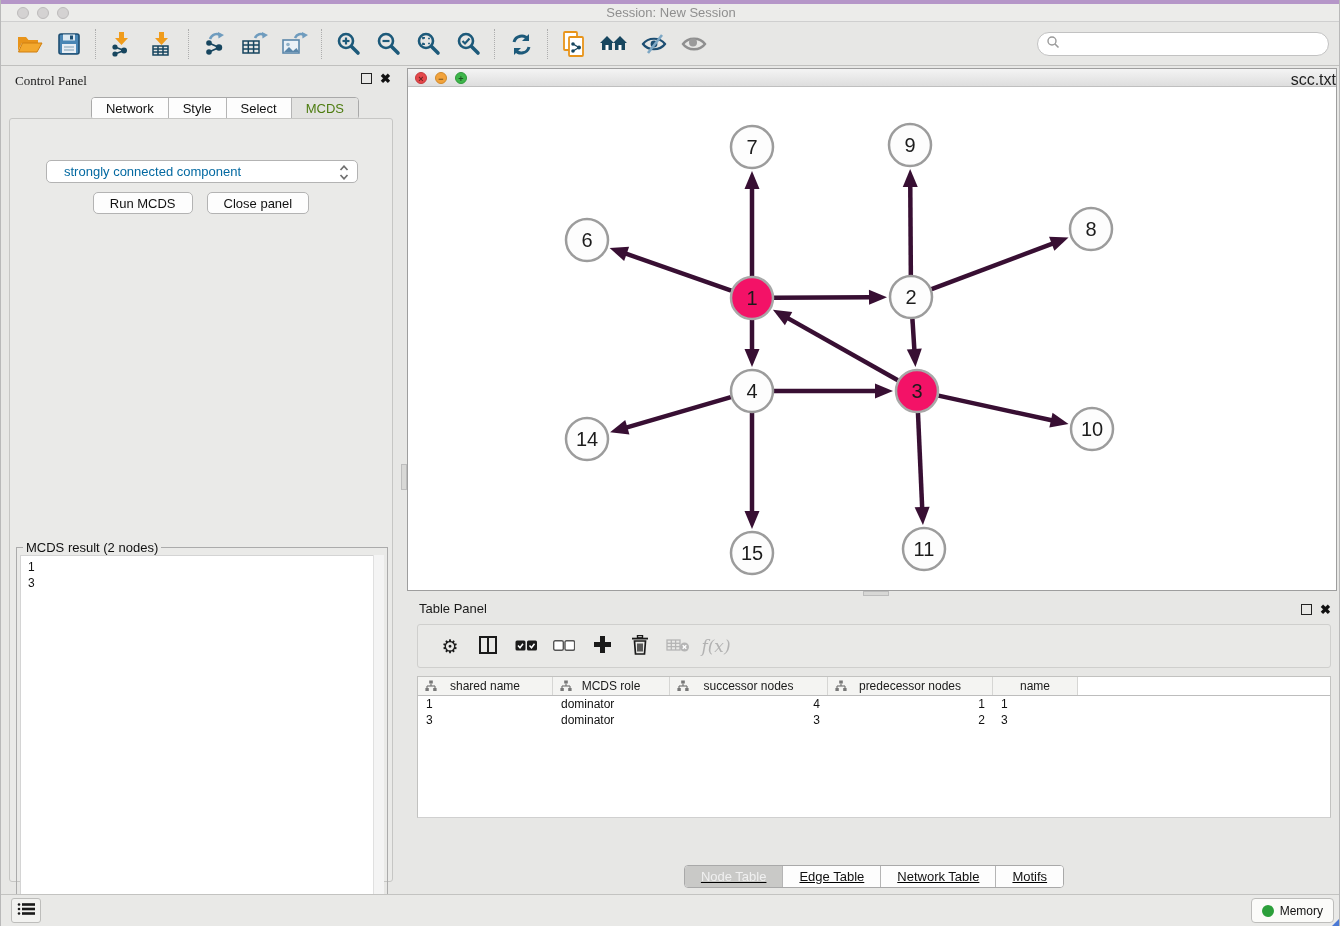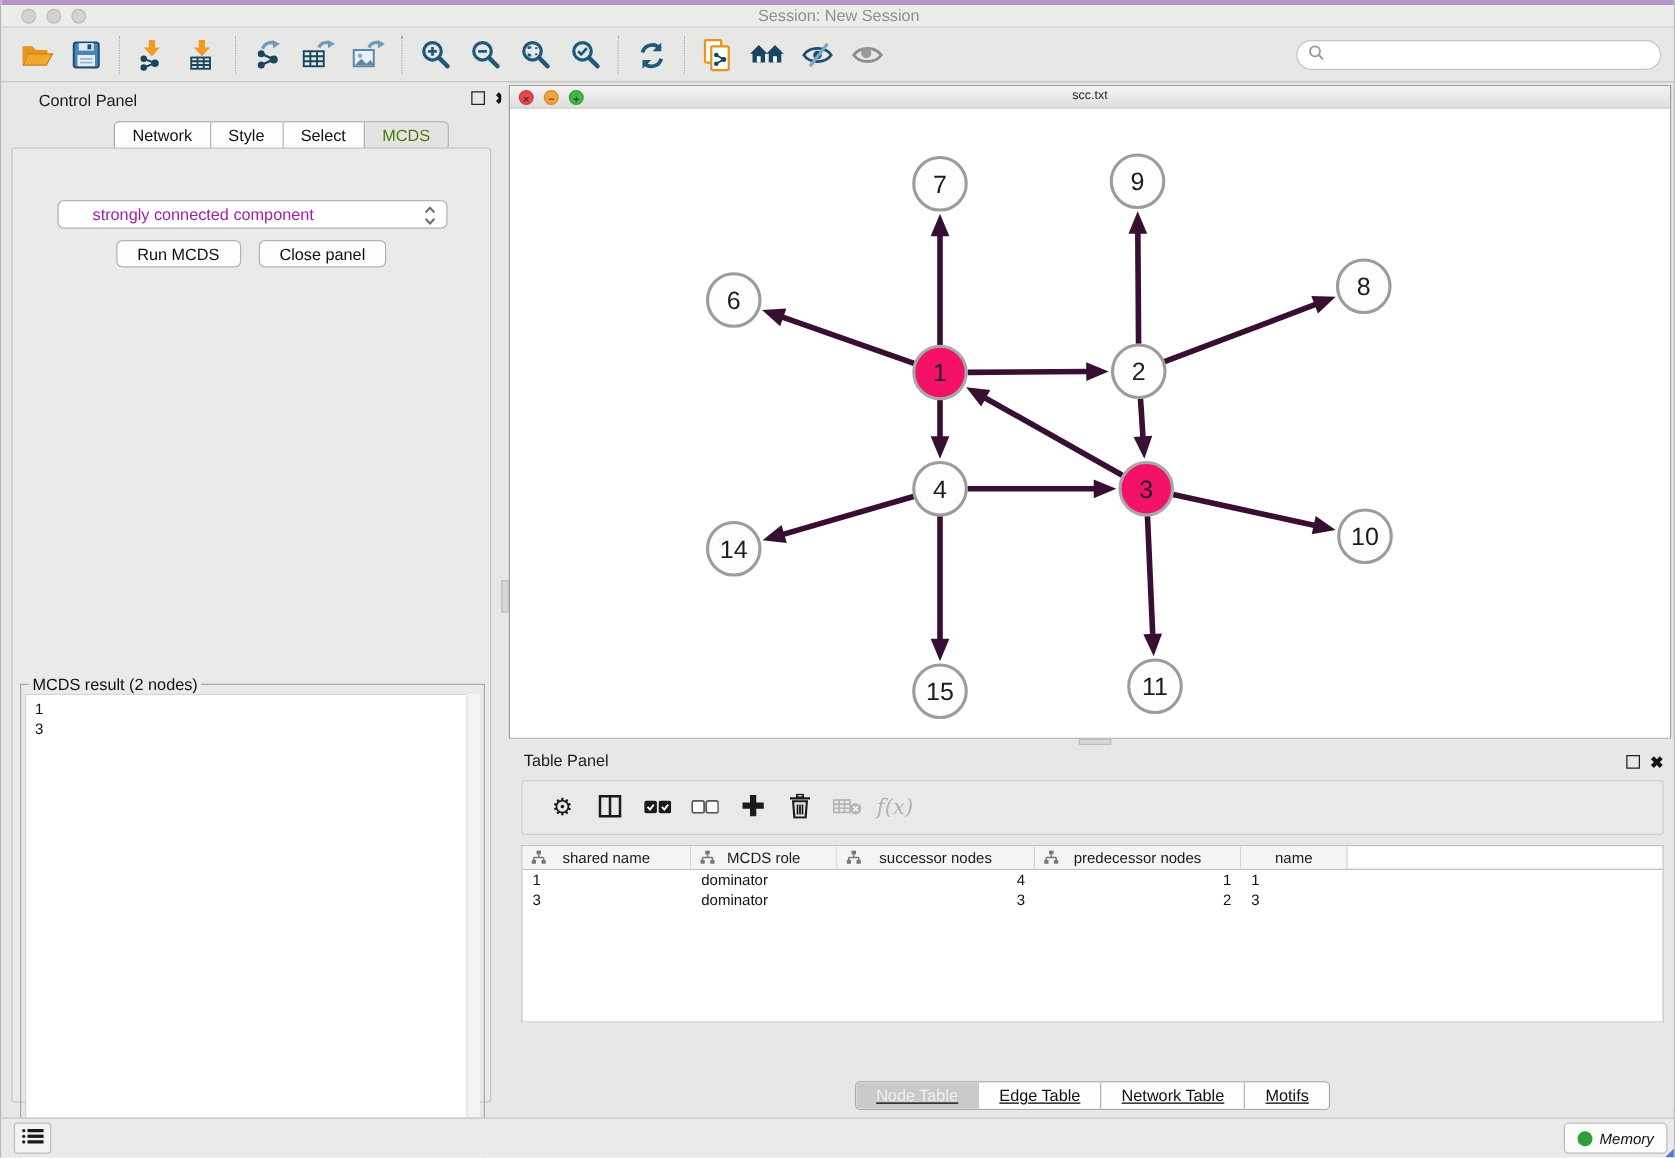--- a/index.html
+++ b/index.html
@@ -20,54 +20,54 @@
              border-bottom:1px solid #c0c0be; display:flex; align-items:center; padding-left:8px; }
   .tbtn { width:40px; height:36px; display:flex; align-items:center; justify-content:center; background:transparent; border:none; cursor:default; }
   .tbtn svg { display:block; }
   .tsep { width:1px; height:30px; margin:0 6px; border-left:1px dotted #adadad; }
   .search-wrap { position:absolute; right:12px; top:9px; width:292px; height:24px; background:#fff;
                  border:1px solid #c2c2c2; border-radius:12px; display:flex; align-items:center; padding-left:8px; }
   .search-wrap input { border:none; outline:none; flex:1; font-size:12px; background:transparent; height:20px; }
 
   
   .control-panel { position:absolute; left:0; top:66px; width:400px; height:828px; background:#e7e7e5; }
-  .cp-header { position:absolute; left:16px; top:4px; width:100%; height:20px; }
+  .cp-header { position:absolute; left:0; top:4px; width:100%; height:20px;font-family:Liberation Serif, serif; }
   .cp-title { position:absolute; left:14px; top:3px; font-size:13px; color:#1a1a1a; }
   .panel-icons { position:absolute; right:10px; top:3px; display:flex; gap:8px; align-items:center; }
   .float-icon { width:11px; height:11px; border:1.5px solid #222; background:transparent; }
   .close-icon { font-size:13px; font-weight:bold; color:#111; line-height:11px; }
   .cp-tabs { position:absolute; left:0; top:31px; width:100%; display:flex; justify-content:center;padding-left:48px; }
   .seg-group { display:flex; border:1px solid #a9a9a9; border-radius:4px; overflow:hidden; background:#fff; }
   .seg { font-size:13px; padding:3px 14px; background:#fdfdfd; color:#111; border-left:1px solid #b5b5b5; text-align:center; }
   .seg:first-child { border-left:none; }
   .seg.disabled { background:#e3e3e1; color:#4d7c0f; }
   .cp-body { position:absolute; left:8px; top:52px; width:384px; height:764px; background:#eaeae8;
              border:1px solid #c6c6c4; border-radius:3px; }
   .opt-label { position:absolute; left:0; width:100%; top:18px; text-align:center; font-size:13px; color:#111; }
   .select-box { position:absolute; left:36px; top:41px; width:312px; height:23px; background:#fff; border:1px solid #b3b3b3;
-                border-radius:5px; display:flex; align-items:center; font-size:13px; color:#a21caf; padding-left:27px; }
+                border-radius:5px; display:flex; align-items:center; font-size:13px; color:#0369a1; padding-left:17px; }
   .select-stepper { position:absolute; right:8px; top:4px; width:10px; height:14px; }
   .btn-row { position:absolute; left:0; top:73px; width:100%; display:flex; justify-content:center; gap:14px; }
   .mac-btn { background:#fdfdfd; border:1px solid #b3b3b3; border-radius:5px; font-size:13px; color:#111;
              padding:2px 16px; height:22px; font-family:"Liberation Sans",sans-serif; }
   .result-group { position:absolute; left:6px; top:428px; width:372px; height:381px; border:1px solid #ababab; }
   .result-legend { position:absolute; left:6px; top:-8px; background:#eaeae8; font-size:13px; color:#111; padding:0 3px; }
   .result-area { position:absolute; left:3px; top:7px; right:3px; bottom:3px; background:#fff; border:1px solid #d4d4d4;
                  font-size:12px; color:#111; padding:3px 0 0 7px; white-space:pre; line-height:16px; overflow:hidden; }
   .result-scrollbar { position:absolute; right:3px; top:7px; bottom:3px; width:11px; background:#f4f4f4; border-left:1px solid #e0e0e0; }
 
   .v-splitter { position:absolute; left:400px; top:66px; width:6px; height:828px; background:#e7e7e5; }
   .v-grip { position:absolute; left:0px; top:398px; width:6px; height:26px; background:#d8d8d6; border:1px solid #bdbdbd; }
 
   
   .net-window { position:absolute; left:406px; top:68px; width:930px; height:523px; background:#fff;
                 border:1px solid #9e9e9e; }
   .net-titlebar { position:absolute; left:0; top:0; width:100%; height:18px;
                   background:linear-gradient(#f4f4f4,#dedede); border-bottom:1px solid #bfbfbf; }
-  .net-title { position:absolute; left:0; right:0; top:2px; text-align:center; font-size:10px; color:#222; }
+  .net-title { position:absolute; left:0; right:0; top:2px; text-align:right; font-size:16px; color:#222; }
   .net-lights { position:absolute; left:7px; top:3px; display:flex; gap:8px; }
   .net-lights span { width:12px; height:12px; border-radius:50%; font-size:9px; line-height:12px; text-align:center;
                      color:rgba(0,0,0,.55); font-weight:bold; }
   .light-close { background:#e5484b; border:1px solid #c43a3e; }
   .light-min   { background:#f2a33c; border:1px solid #d18a2b; }
   .light-max   { background:#3fb64b; border:1px solid #2f9a3c; }
   .net-canvas { position:absolute; left:0; top:18px; width:928px; height:503px; background:#fff; }
 
   .h-splitter { position:absolute; left:406px; top:591px; width:934px; height:5px; background:#e7e7e5; }
   .h-grip { position:absolute; left:456px; top:0px; width:26px; height:5px; background:#d8d8d6; border:1px solid #bdbdbd; }
@@ -93,21 +93,21 @@
   .tp-tabs { position:absolute; left:0; top:269px; width:100%; display:flex; justify-content:center;text-decoration:underline; }
   .tp-tabs .seg { padding:3px 16px; }
   .tp-tabs .seg.active { background:#c9c9c7; color:#f0f0f0; }
 
   
   .statusbar { position:absolute; left:0; top:894px; width:1340px; height:32px; background:#e9e9e7;
                border-top:1px solid #c3c3c1; }
   .list-btn { position:absolute; left:10px; top:3px; width:30px; height:25px; background:#f2f2f0;
               border:1px solid #bdbdbb; border-radius:3px; display:flex; align-items:center; justify-content:center; }
   .memory-btn { position:absolute; right:7px; top:3px; height:25px; background:#fbfbf9; border:1px solid #bdbdbb;
-                border-radius:4px; display:flex; align-items:center; gap:6px; padding:0 10px; font-size:12px; color:#111;font-style:italic; }
+                border-radius:4px; display:flex; align-items:center; gap:6px; padding:0 10px; font-size:12px; color:#111; }
   .mem-dot { width:12px; height:12px; border-radius:50%; background:#2b9f3a; }
   .corner-grip { position:absolute; right:0; bottom:0; width:0; height:0;
                  border-left:9px solid transparent; border-bottom:9px solid #4a79d6; }
 </style>
 </head>
 <body>
 
 <div id="app">
 
   <div class="titlebar">

